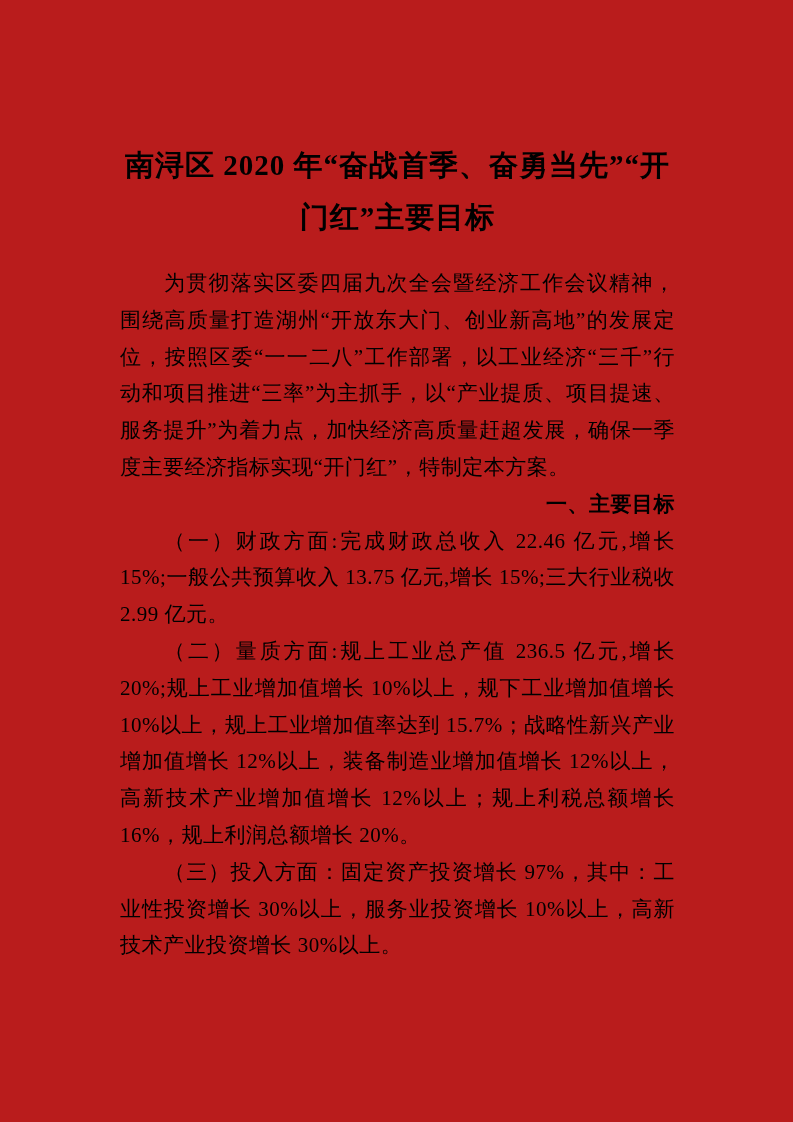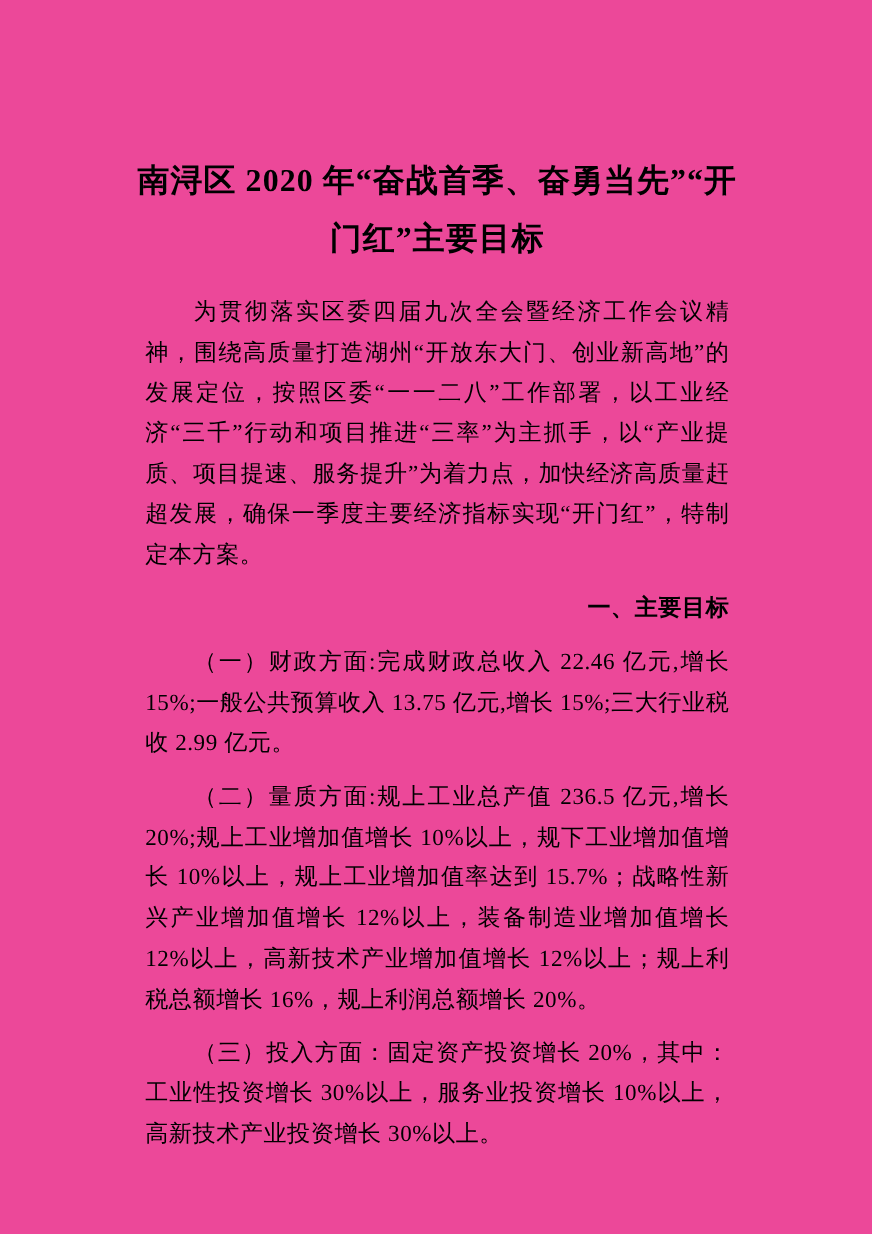--- a/index.html
+++ b/index.html
@@ -4,21 +4,21 @@
 <style>
   html, body {
     margin: 0;
     padding: 0;
     background: #ffffff;
   }
   .page {
     position: relative;
     width: 793px;
     height: 1122px;
-    background: #ec4899;
+    background: #b91c1c;
     overflow: hidden;
     color: #000000;
     font-family: "Liberation Serif", "DejaVu Serif", serif;
     box-sizing: border-box;
   }
   .content {
     box-sizing: border-box;
     padding: 139px 118px 0 120px;
     width: 100%;
   }
@@ -34,21 +34,21 @@
     display: block;
     white-space: nowrap;
   }
   .para {
     font-size: 21px;
     line-height: 36.8px;
     letter-spacing: 0.5px;
     text-align: justify;
     text-justify: inter-ideograph;
     text-indent: 44px;
-    margin: 12px;
+    margin: 0;
   }
   .para.heading {
     font-family: "Liberation Sans", "DejaVu Sans", sans-serif;
     font-weight: 700;
     text-align: right;
   }
 </style>
 </head>
 <body>
 
@@ -61,17 +61,17 @@
     </h1>
 
     <p class="para">为贯彻落实区委四届九次全会暨经济工作会议精神，围绕高质量打造湖州“开放东大门、创业新高地”的发展定位，按照区委“一一二八”工作部署，以工业经济“三千”行动和项目推进“三率”为主抓手，以“产业提质、项目提速、服务提升”为着力点，加快经济高质量赶超发展，确保一季度主要经济指标实现“开门红”，特制定本方案。</p>
 
     <p class="para heading">一、主要目标</p>
 
     <p class="para">（一）财政方面:完成财政总收入 22.46 亿元,增长 15%;一般公共预算收入 13.75 亿元,增长 15%;三大行业税收 2.99 亿元。</p>
 
     <p class="para">（二）量质方面:规上工业总产值 236.5 亿元,增长 20%;规上工业增加值增长 10%以上，规下工业增加值增长 10%以上，规上工业增加值率达到 15.7%；战略性新兴产业增加值增长 12%以上，装备制造业增加值增长 12%以上，高新技术产业增加值增长 12%以上；规上利税总额增长 16%，规上利润总额增长 20%。</p>
 
-    <p class="para">（三）投入方面：固定资产投资增长 20%，其中：工业性投资增长 30%以上，服务业投资增长 10%以上，高新技术产业投资增长 30%以上。</p>
+    <p class="para">（三）投入方面：固定资产投资增长 97%，其中：工业性投资增长 30%以上，服务业投资增长 10%以上，高新技术产业投资增长 30%以上。</p>
 
 
   </div>
 </div>
 
 </body></html>

